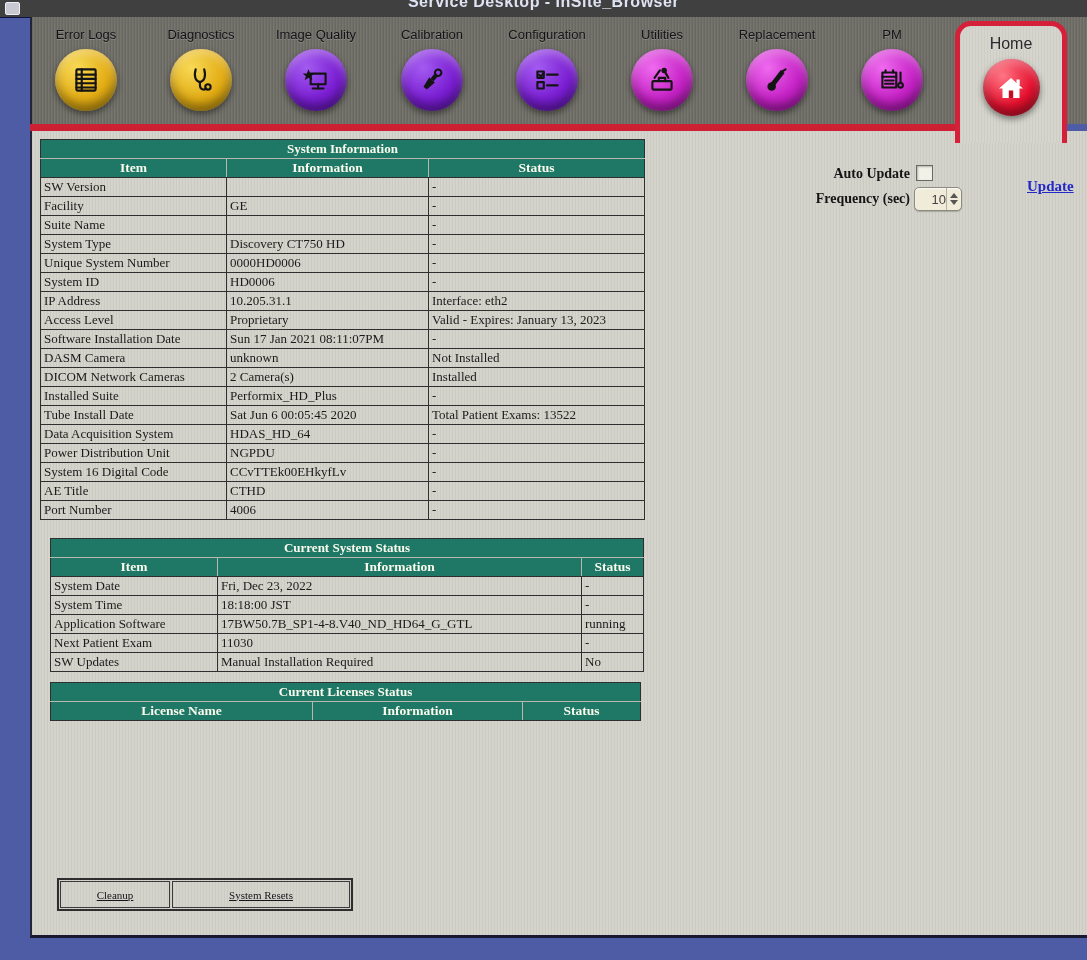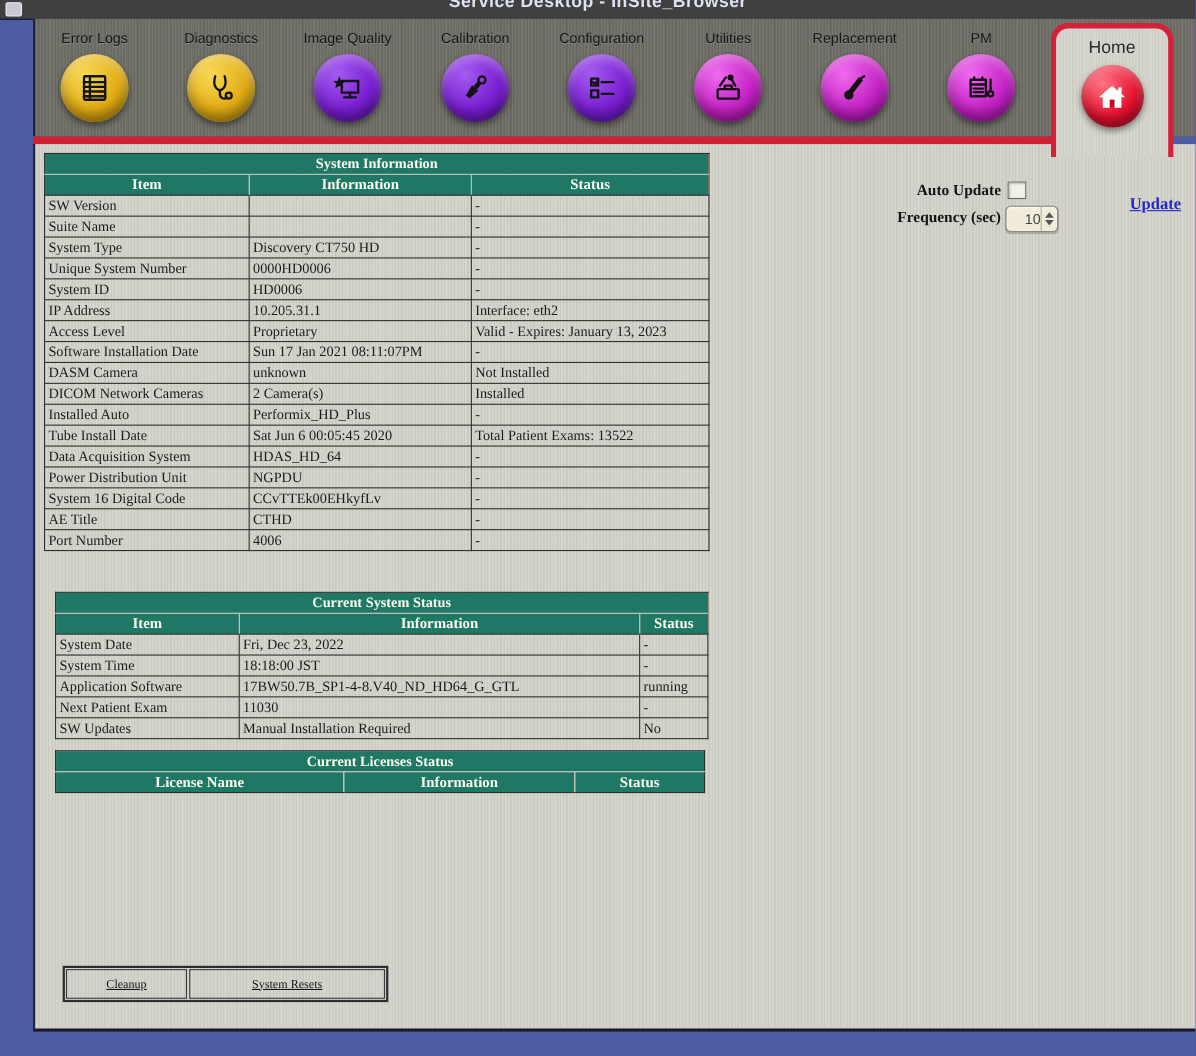--- a/index.html
+++ b/index.html
@@ -239,20 +239,25 @@
         </tr>
       </thead>
       <tbody>
 
           <tr>
             <td>SW Version</td>
             <td></td>
             <td>-</td>
           </tr>
 
+          <tr>
+            <td>Facility</td>
+            <td>GE</td>
+            <td>-</td>
+          </tr>
 
           <tr>
             <td>Suite Name</td>
             <td></td>
             <td>-</td>
           </tr>
 
           <tr>
             <td>System Type</td>
             <td>Discovery CT750 HD</td>
@@ -295,21 +300,21 @@
             <td>Not Installed</td>
           </tr>
 
           <tr>
             <td>DICOM Network Cameras</td>
             <td>2 Camera(s)</td>
             <td>Installed</td>
           </tr>
 
           <tr>
-            <td>Installed Auto</td>
+            <td>Installed Suite</td>
             <td>Performix_HD_Plus</td>
             <td>-</td>
           </tr>
 
           <tr>
             <td>Tube Install Date</td>
             <td>Sat Jun 6 00:05:45 2020</td>
             <td>Total Patient Exams: 13522</td>
           </tr>
 

